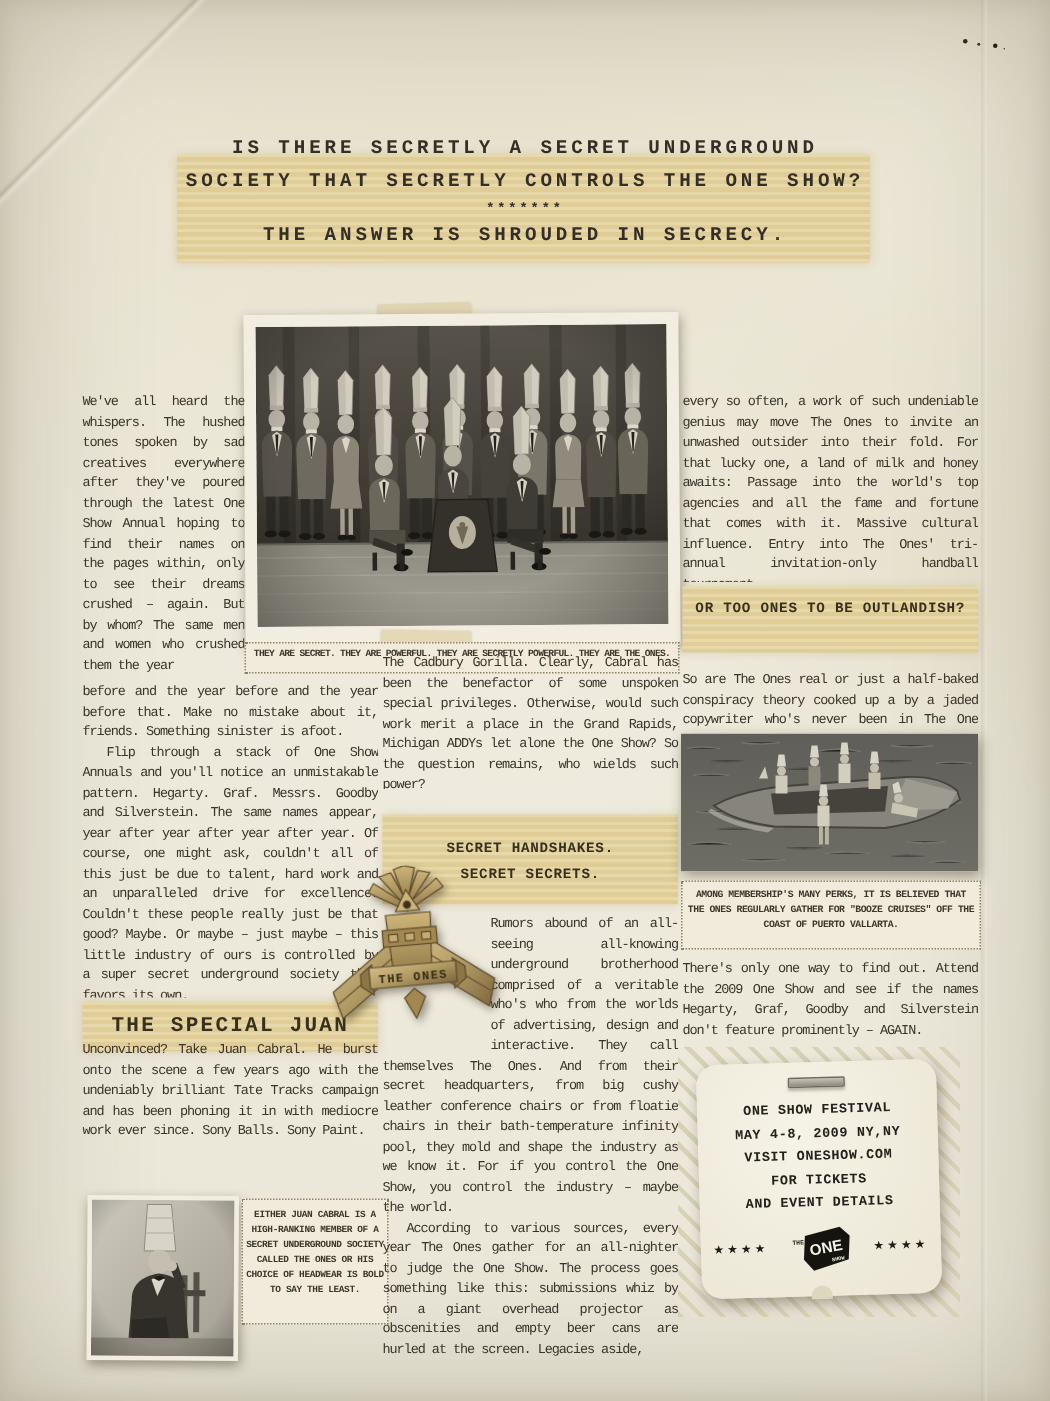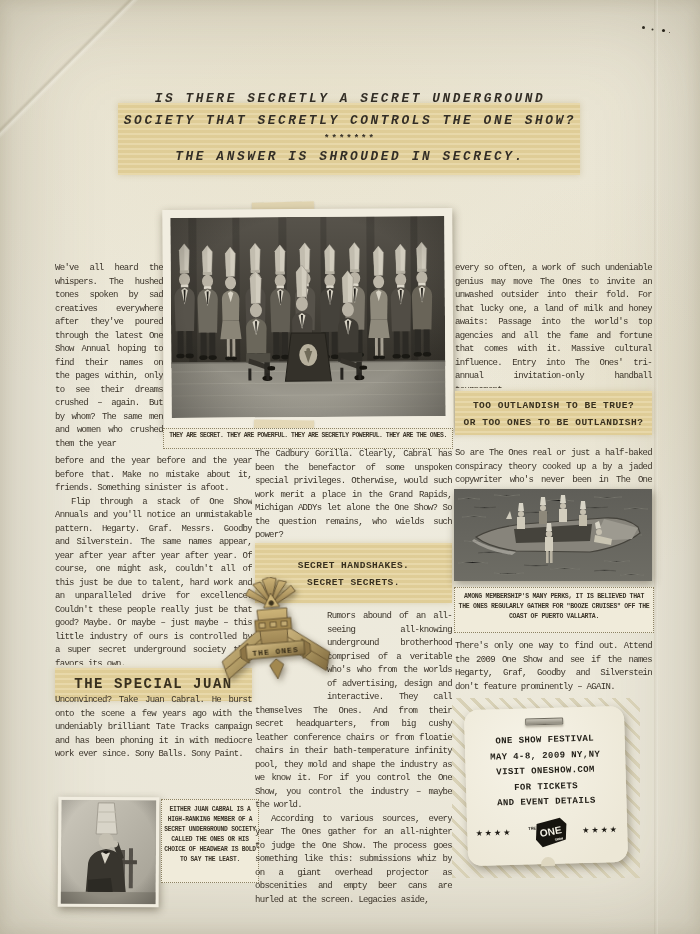--- a/index.html
+++ b/index.html
@@ -18,21 +18,21 @@
   .indent{text-indent:16px;}
   .band{background:
         repeating-linear-gradient(180deg, rgba(255,255,255,.10) 0 2px, rgba(170,140,70,.10) 2px 5px),
         #e5d4a0;
         box-shadow:0 0 6px rgba(160,130,60,.25);}
   .band-head{font-weight:bold;color:#38301f;text-align:center;}
   .cap-box{background:#f0ebda;border:1px dotted #8c8264;color:#3d362a;
            font-weight:bold;text-align:center;}
   
   .hl{width:580px;text-align:center;font-weight:bold;color:#332e26;}
-  .hl-line{position:relative;font-size:12.8px;letter-spacing:2.6px;line-height:22px;font-style:italic;}
+  .hl-line{position:relative;font-size:12.8px;letter-spacing:2.6px;line-height:22px;}
   .hl-stars{position:relative;font-size:9px;letter-spacing:2px;line-height:14px;}
   
   .photo-frame{background:#f1ede0;box-shadow:1px 3px 8px rgba(60,50,30,.45);}
   .tape{background:rgba(216,199,150,.55);box-shadow:0 1px 2px rgba(90,75,40,.25);}
   
   .stripe-patch{background:repeating-linear-gradient(45deg,#d8d1b6 0 3px,rgba(0,0,0,0) 3px 10px);}
   .note-card{background:radial-gradient(ellipse at 40% 30%, #f6f3e7, #ece7d6 85%);
              border-radius:14px;box-shadow:2px 4px 9px rgba(60,50,30,.4);
              transform:rotate(-1.6deg);text-align:center;}
   .note-line{font-weight:bold;color:#24211a;font-size:9px;letter-spacing:0.4px;line-height:15.5px;}
@@ -212,21 +212,21 @@
         <path d="M58 60 L52 44 L57 42 L63 58 Z" fill="#38352e"></path>
         <ellipse cx="53" cy="44" rx="4" ry="3.5" fill="#c4bfb1"></ellipse>
         <path d="M27 80 L50 78 L52 92 L27 92 Z" fill="#2c2a24"></path>
       </g>
       <rect width="95" height="104" fill="url(#jvig)"></rect>
     </svg>
   </div>
 
   <div class="abs cap-box" style="left:161px;top:799px;width:92px;height:72px;font-size:6.3px;letter-spacing:-0.25px;line-height:10px;padding:5px 2px;">EITHER JUAN CABRAL IS A HIGH-RANKING MEMBER OF A SECRET UNDERGROUND SOCIETY CALLED THE ONES OR HIS CHOICE OF HEADWEAR IS BOLD TO SAY THE LEAST.</div>
 
-  <p class="abs body-txt" style="left:255px;top:448px;width:197px;height:90px;overflow:hidden;">The Cadbury Gorilla. Clearly, Cabral has been the benefactor of some unspoken special privileges. Otherwise, would such work merit a place in the Grand Rapids, Michigan ADDYs let alone the One Show? So the question remains, who wields such power?</p>
+  <p class="abs body-txt" style="left:255px;top:436px;width:197px;height:90px;overflow:hidden;">The Cadbury Gorilla. Clearly, Cabral has been the benefactor of some unspoken special privileges. Otherwise, would such work merit a place in the Grand Rapids, Michigan ADDYs let alone the One Show? So the question remains, who wields such power?</p>
 
   <div class="abs band band-head" style="left:255px;top:543px;width:197px;height:60px;font-size:9.5px;letter-spacing:0.5px;line-height:17px;padding-top:14px;box-sizing:border-box;">
     <div>SECRET HANDSHAKES.</div>
     <div>SECRET SECRETS.</div>
   </div>
 
   <div class="abs" style="left:255px;top:610px;width:197px;height:295px;overflow:hidden;">
     <p class="body-txt"><span class="spacer-float"></span><span>Rumors abound of an all-seeing all-knowing underground brotherhood comprised of a veritable who's who from the worlds of advertising, design and interactive. They call themselves The Ones. And from their secret headquarters, from big cushy leather conference chairs or from floatie chairs in their bath-temperature infinity pool, they mold and shape the industry as we know it. For if you control the One Show, you control the industry – maybe the world.</span></p>
     <p class="body-txt indent" style="margin-top:0;">According to various sources, every year The Ones gather for an all-nighter to judge the One Show. The process goes something like this: submissions whiz by on a giant overhead projector as obscenities and empty beer cans are hurled at the screen. Legacies aside,</p>
   </div>
@@ -268,21 +268,20 @@
         <path d="M26 66 L84 66 L84 80 L26 80 Z" fill="url(#brass)"></path>
         <path d="M55 82 L62 88 L55 102 L48 88 Z" fill="#a2884f"></path>
       </g>
       <text x="55" y="76.5" text-anchor="middle" font-family="Liberation Mono, DejaVu Sans Mono, monospace" font-size="8" font-weight="bold" fill="#352b17" letter-spacing="1">THE ONES</text>
     </svg>
   </div>
 
   <p class="abs body-txt" style="left:455px;top:262px;width:197px;height:126px;overflow:hidden;">every so often, a work of such undeniable genius may move The Ones to invite an unwashed outsider into their fold. For that lucky one, a land of milk and honey awaits: Passage into the world's top agencies and all the fame and fortune that comes with it. Massive cultural influence. Entry into The Ones' tri-annual invitation-only handball tournament.</p>
 
   <div class="abs band band-head" style="left:455px;top:391px;width:197px;height:44px;font-size:9.5px;letter-spacing:0.5px;line-height:17px;padding-top:6px;box-sizing:border-box;">
-    <div>TOO OUTLANDISH TO BE TRUE?</div>
     <div>OR TOO ONES TO BE OUTLANDISH?</div>
   </div>
 
   <p class="abs body-txt" style="left:455px;top:447px;width:197px;height:41px;overflow:hidden;">So are The Ones real or just a half-baked conspiracy theory cooked up a by a jaded copywriter who's never been in The One Show?</p>
 
   <div class="abs photo-frame" style="left:454px;top:489px;width:198px;height:92px;padding:0;">
     <svg width="198" height="92" viewBox="0 0 198 92">
       <defs>
         <linearGradient id="water" x1="0" y1="0" x2="0" y2="1">
           <stop offset="0" stop-color="#5f5e58"></stop>

